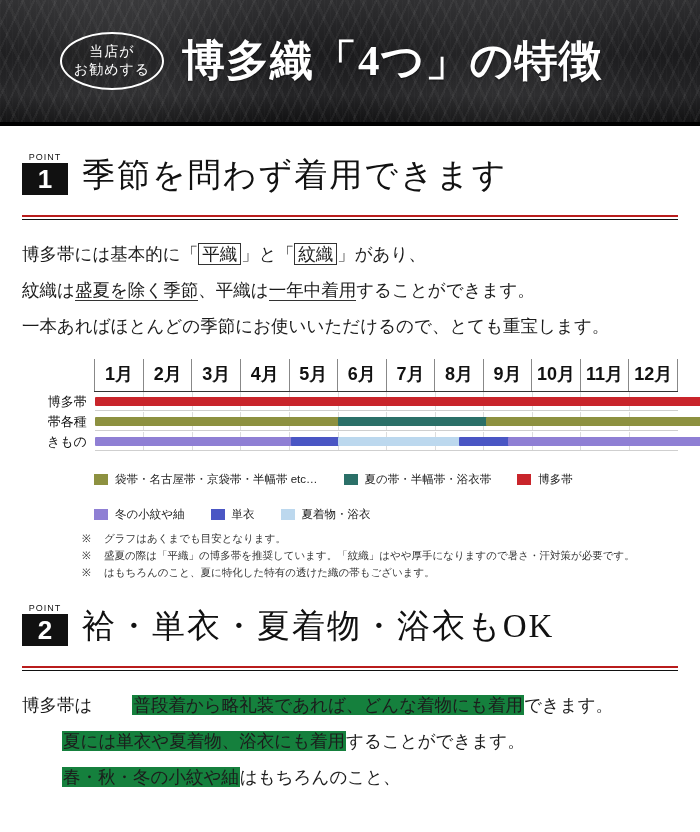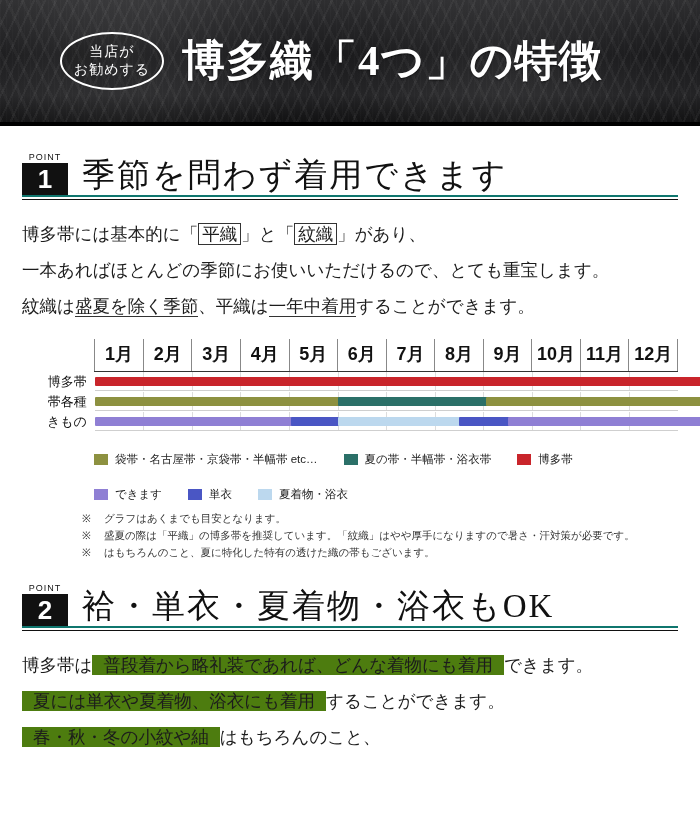--- a/index.html
+++ b/index.html
@@ -62,22 +62,22 @@
   }
   .banner-rule {
     width: 700px; height: 4px;
     background: #000;
   }
 
   
   .point-head {
     display: flex; align-items: flex-end;
     margin: 26px 22px 0 22px;
-    border-bottom: 2px solid #0f766e;
-    padding-bottom: 0;
+    border-bottom: 2px solid #b91c1c;
+    padding-bottom: 20px;
   }
   .point-head.second { margin-top: 22px; }
   .point-badge {
     flex: 0 0 auto;
     width: 46px;
     margin-right: 14px;
     text-align: center;
   }
   .point-badge .plabel {
     font-family: "Liberation Sans", sans-serif;
@@ -108,21 +108,21 @@
   }
 
   
   .body-text {
     margin: 18px 22px 0 22px;
     font-size: 17.5px;
     line-height: 33px;
     color: #1c1c1c;
   }
   .body-text p { margin: 0 0 3px 0; }
-  .mk { background: #4d7c0f; padding: 0 11px; }
+  .mk { background: #15803d; padding: 0 1px; margin-left: 40px; }
   .box { border: 1px solid #333; padding: 0 3px; }
   .u { border-bottom: 1px solid #333; }
 
   
   .chart {
     margin: 16px 22px 0 22px;
     position: relative;
   }
   table.season {
     border-collapse: collapse;
@@ -211,22 +211,22 @@
     <div class="point-badge">
       <div class="plabel">POINT</div>
       <div class="pnum">1</div>
     </div>
     <div class="point-title">季節を問わず着用できます</div>
   </div>
   <div class="point-head-underline2"></div>
 
   <div class="body-text">
     <p>博多帯には基本的に「<span class="box">平織</span>」と「<span class="box">紋織</span>」があり、</p>
+    <p>紋織は<span class="u">盛夏を除く季節</span>、平織は<span class="u">一年中着用</span>することができます。</p>
     <p>一本あればほとんどの季節にお使いいただけるので、とても重宝します。</p>
-    <p>紋織は<span class="u">盛夏を除く季節</span>、平織は<span class="u">一年中着用</span>することができます。</p>
   </div>
 
   <div class="chart">
     <table class="season">
       <thead>
         <tr>
           <th class="corner"></th>
           <th class="month">1月</th>
           <th class="month">2月</th>
           <th class="month">3月</th>
@@ -319,21 +319,21 @@
           <span>夏の帯・半幅帯・浴衣帯</span>
         </div>
         <div class="legend-item">
           <span class="swatch" style="background:#c9252b"></span>
           <span>博多帯</span>
         </div>
       </div>
       <div class="legend-row">
         <div class="legend-item">
           <span class="swatch" style="background:#8f7fd4"></span>
-          <span>できます</span>
+          <span>冬の小紋や紬</span>
         </div>
         <div class="legend-item">
           <span class="swatch" style="background:#4a56c4"></span>
           <span>単衣</span>
         </div>
         <div class="legend-item">
           <span class="swatch" style="background:#bcd8ee"></span>
           <span>夏着物・浴衣</span>
         </div>
       </div>

